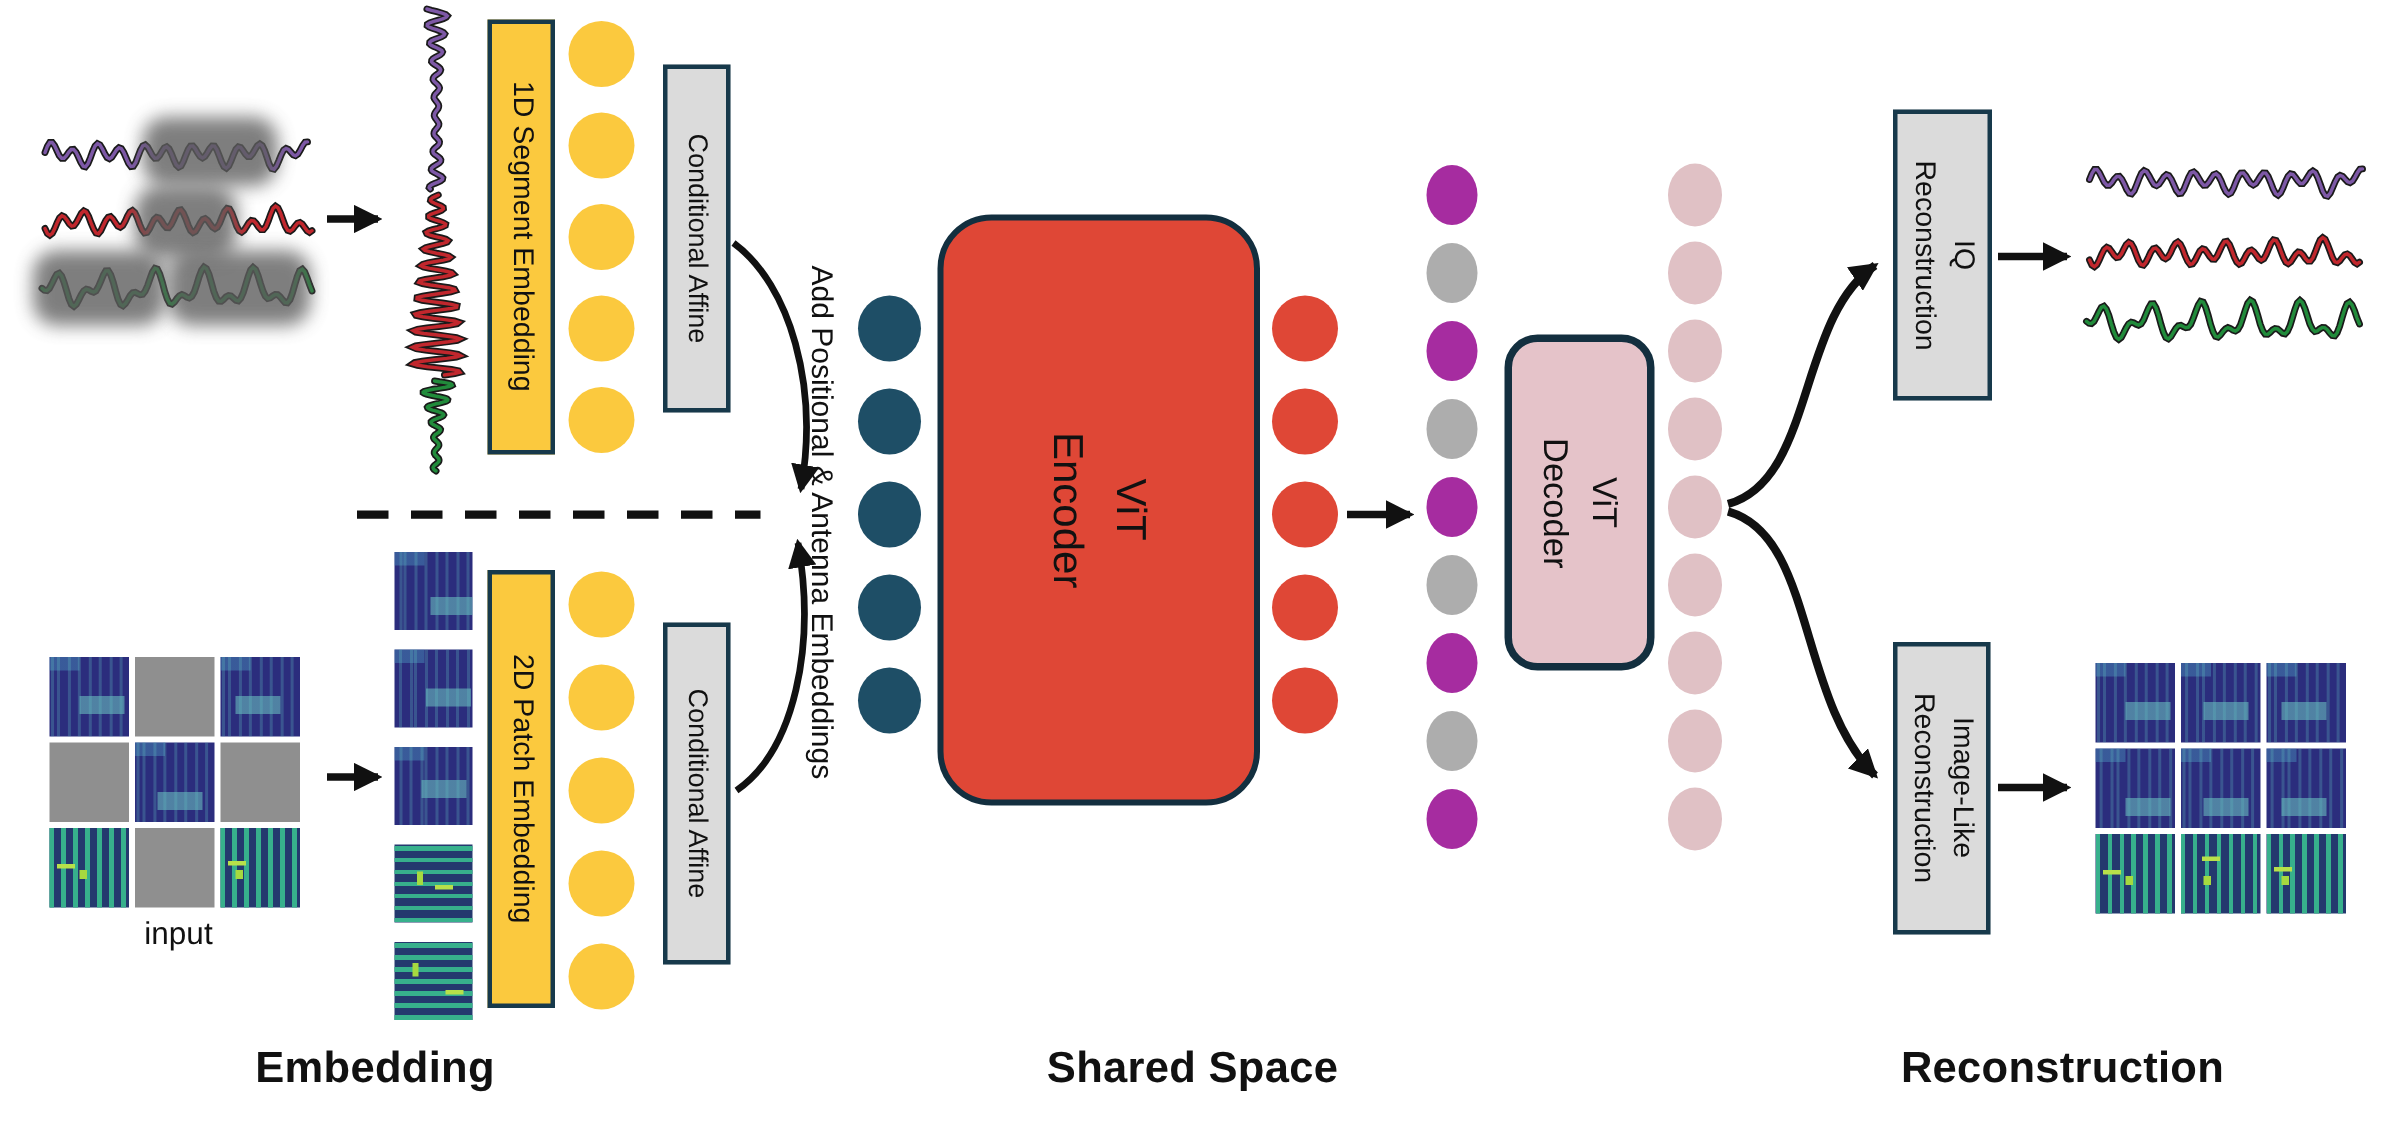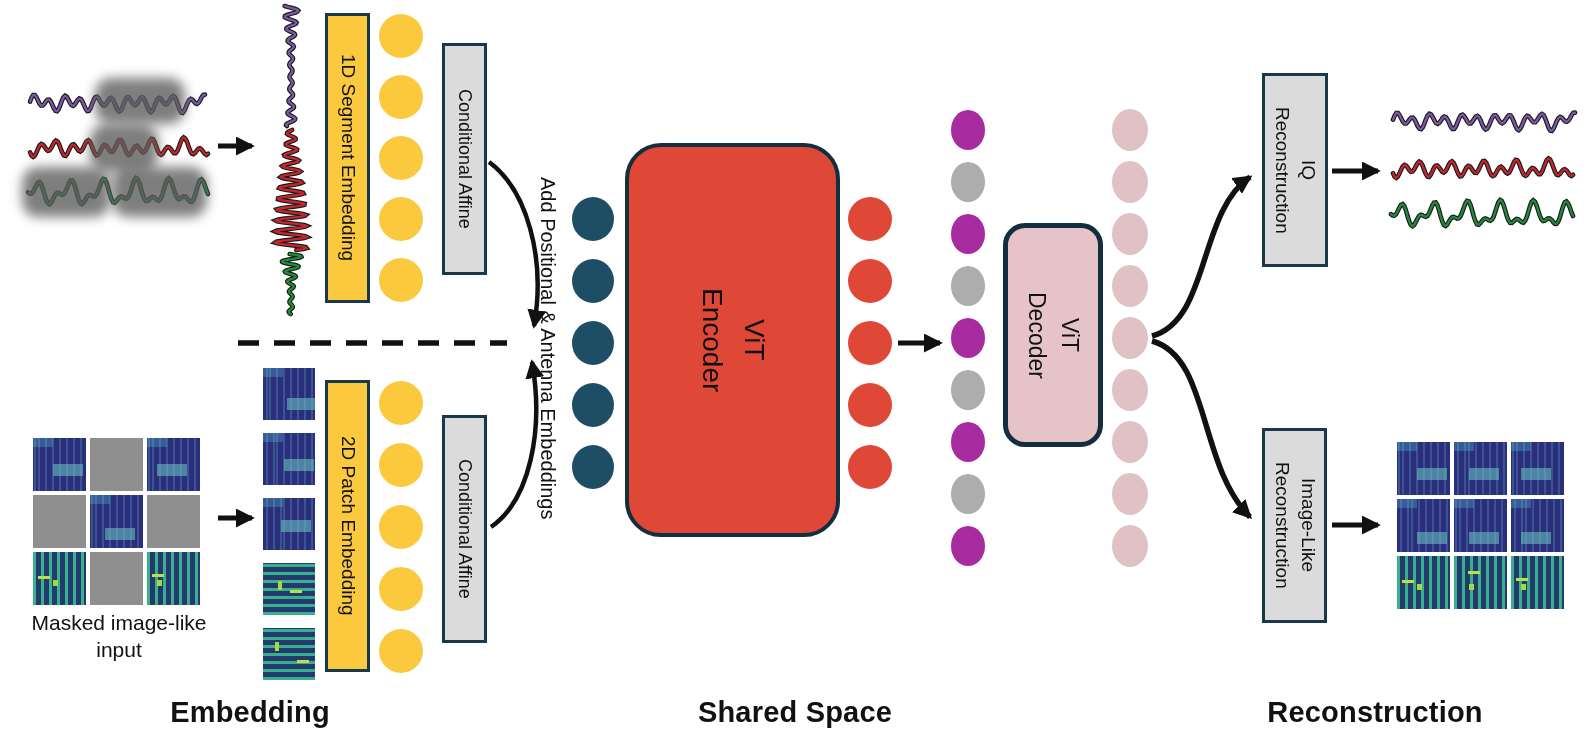--- a/index.html
+++ b/index.html
@@ -92,21 +92,20 @@
 
   <div class="box yellowbox" style="left:325px;top:13px;width:45px;height:290px">
     <span class="vtext fs19">1D Segment Embedding</span>
   </div>
 
   <div class="box graybox" style="left:442px;top:43px;width:45px;height:232px">
     <span class="vtext fs18">Conditional Affine</span>
   </div>
 
   <div class="caption" style="left:13px;top:610px;width:212px">
-    <div>Masked image-like</div>
     <div>input</div>
   </div>
 
   <div class="box yellowbox" style="left:325px;top:380px;width:45px;height:292px">
     <span class="vtext fs19">2D Patch Embedding</span>
   </div>
 
   <div class="box graybox" style="left:442px;top:415px;width:45px;height:228px">
     <span class="vtext fs18">Conditional Affine</span>
   </div>

